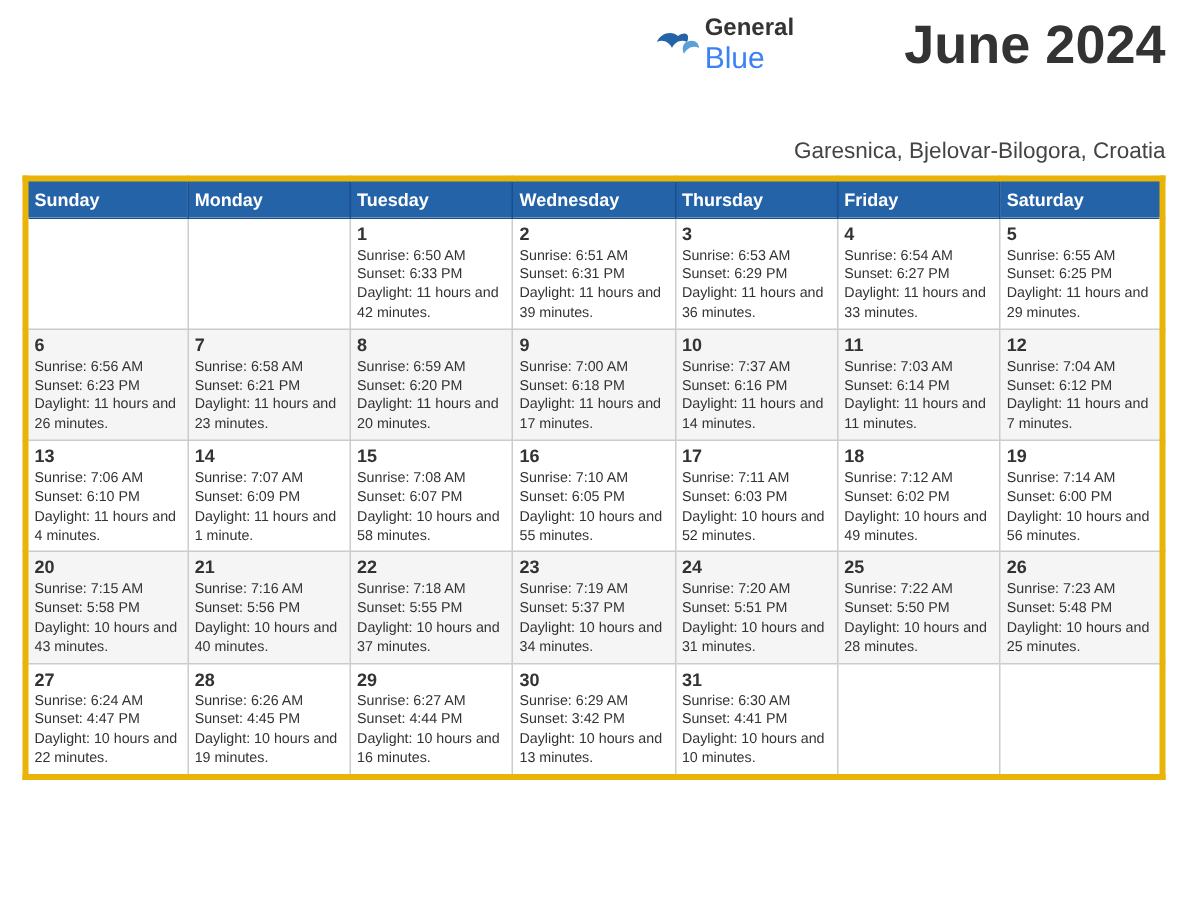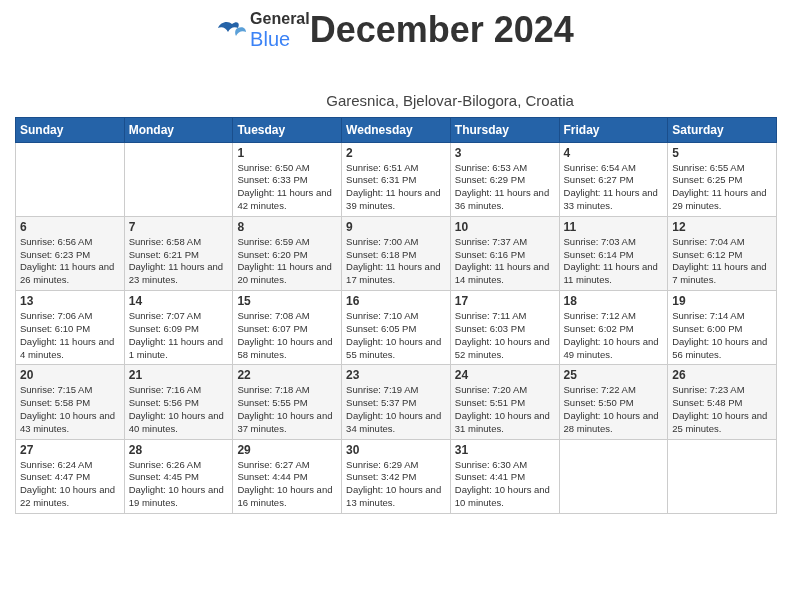--- a/index.html
+++ b/index.html
@@ -5,21 +5,21 @@
     * { box-sizing: border-box; margin: 0; padding: 0; }
     body {
       font-family: Arial, sans-serif;
       background: #fff;
       width: 792px;
       min-height: 612px;
       padding: 10px 15px;
     }
     .header {
       display: flex;
-      justify-content: center;
+      justify-content: flex-end;
       align-items: flex-start;
       margin-bottom: 8px;
     }
     .logo {
       display: flex;
       align-items: center;
       gap: 4px;
     }
     .logo-text-general {
       font-size: 16px;
@@ -45,21 +45,21 @@
       line-height: 1.1;
     }
     .location-title {
       font-size: 15px;
       color: #444;
       margin-top: 42px;
     }
     .calendar {
       width: 100%;
       border-collapse: collapse;
-      border: 1px solid #eab308;
+      border: 4px solid #eab308;
       padding-left: 24px;
     }
     .calendar th {
       background-color: #2563a8;
       color: #fff;
       font-size: 12px;
       font-weight: bold;
       padding: 5px 4px;
       border: 1px solid #1a4e8c;
       text-align: left;
@@ -102,21 +102,21 @@
     <svg class="logo-bird" viewBox="0 0 28 22" xmlns="http://www.w3.org/2000/svg">
       <path d="M14 4 C10 0, 2 2, 0 8 C4 6, 8 8, 10 12 C12 8, 16 6, 20 8 C22 4, 20 0, 14 4Z" fill="#2563a8"></path>
       <path d="M20 8 C24 6, 28 8, 28 12 C24 10, 20 12, 18 16 C16 12, 18 8, 20 8Z" fill="#5ba0d8"></path>
     </svg>
     <div>
       <span class="logo-text-general">General</span><br>
       <span class="logo-text-blue">Blue</span>
     </div>
   </div>
   <div class="title-block">
-    <div class="month-title">December 2024</div>
+    <div class="month-title">June 2024</div>
     <div class="location-title">Garesnica, Bjelovar-Bilogora, Croatia</div>
   </div>
 </div>
 
 <table class="calendar">
   <thead>
     <tr>
       <th>Sunday</th>
       <th>Monday</th>
       <th>Tuesday</th>

